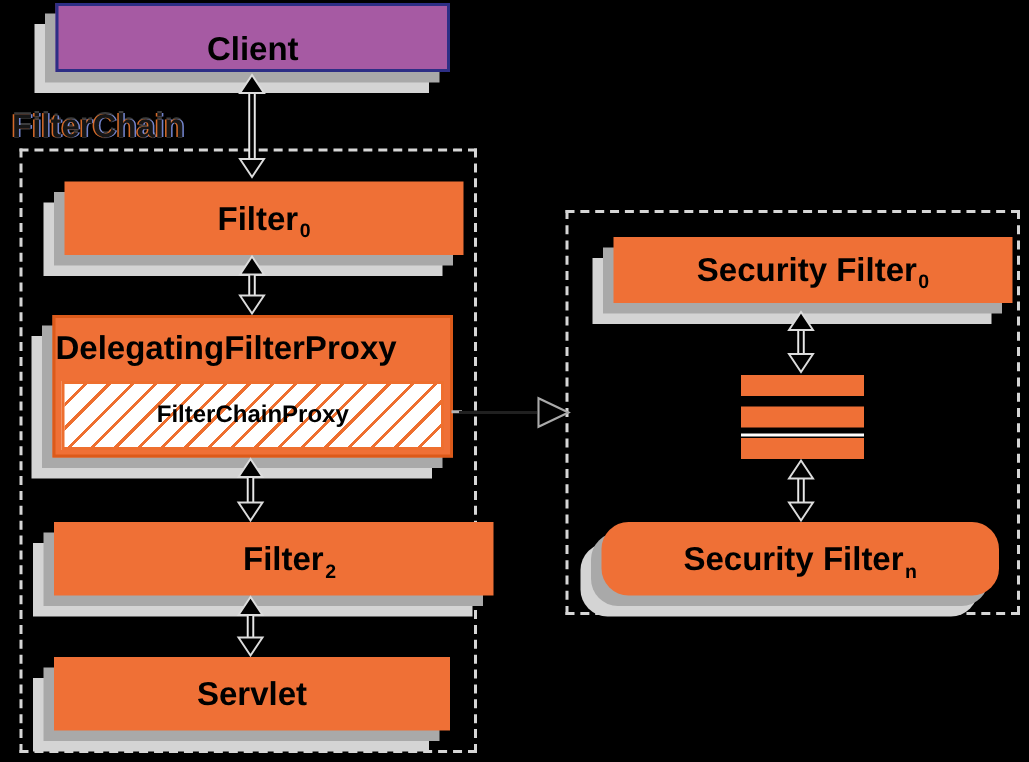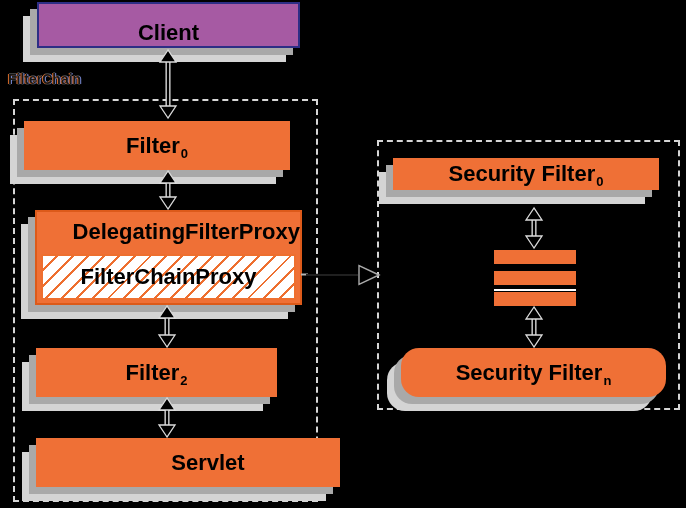--- a/index.html
+++ b/index.html
@@ -8,43 +8,43 @@
     background:var(--bg,#000000);
     font-family:"Liberation Sans",sans-serif;
   }
   .box{
     position:absolute;display:flex;align-items:center;justify-content:center;
     font-weight:bold;font-size:22px;color:#000;white-space:nowrap;
   }
   .shadow{box-shadow:-7px 7px 0 var(--shadow1,#a9a9a9),-14px 14px 0 var(--shadow2,#d4d4d4);}
   .orange{background:var(--orange,#EF7036);}
   .client{left:37px;top:2px;width:259px;height:42px;background:var(--purple,#A65AA3);border:2px solid var(--purple-border,#2D2E85);align-items:flex-end;}
-  .filter0{left:24px;top:121px;width:266px;height:49px;text-align:right;}
-  .filter2{left:36px;top:348px;width:241px;height:49px;}
-  .servlet{left:36px;top:438px;width:264px;height:49px;padding-left:40px;}
-  .secf0{left:393px;top:158px;width:266px;height:32px;}
+  .filter0{left:43px;top:121px;width:266px;height:49px;text-align:right;}
+  .filter2{left:36px;top:348px;width:272px;height:49px;padding-left:21px;}
+  .servlet{left:36px;top:438px;width:264px;height:49px;}
+  .secf0{left:409px;top:158px;width:266px;height:44px;}
   .secfn{left:401px;top:348px;width:265px;height:49px;border-radius:18px;}
   .chain-label{
-    position:absolute;font-weight:bold;font-size:14px;color:#161616;white-space:nowrap;
+    position:absolute;font-weight:bold;font-size:22px;color:#161616;white-space:nowrap;
     text-shadow:-1px 0 0 rgba(235,118,46,0.9),1px 0 0 rgba(142,164,255,0.8),0 -1px 0 rgba(215,215,215,0.28),0 1px 0 rgba(120,120,120,0.35);
   }
   .fc-label{left:8px;top:71px;}
   .sfc-label{left:373px;top:108px;}
   .dashed{position:absolute;border:2px dashed var(--dash,#d6d6d6);}
   .fc-bound{left:13px;top:99px;width:301px;height:399px;}
   .sfc-bound{left:377px;top:140px;width:299px;height:266px;}
   .box-dfp{
     position:absolute;left:35px;top:210px;width:263px;height:91px;
     background:var(--orange,#EF7036);border:2px solid var(--orange-border,#DC5A1A);
   }
-  .dfp-title{position:absolute;top:7px;left:0;right:0;text-align:right;font-weight:bold;font-size:22px;color:#000;}
+  .dfp-title{position:absolute;top:7px;left:0;right:0;text-align:left;font-weight:bold;font-size:22px;color:#000;}
   .fcp{
     position:absolute;left:4px;right:4px;bottom:3px;height:42px;
     display:flex;align-items:center;justify-content:center;
-    font-weight:bold;font-size:22px;color:#000;
+    font-weight:bold;font-size:16px;color:#000;
     border:2px solid var(--hatch,#EE6F2F);
     background-color:#fff;
     background-image:repeating-linear-gradient(135deg,rgba(0,0,0,0) 0px,rgba(0,0,0,0) 9px,var(--hatch,#EE6F2F) 9px,var(--hatch,#EE6F2F) 11px);
   }
   .bar{position:absolute;left:494px;width:82px;height:14px;background:var(--orange,#EF7036);}
   .bar1{top:250px}.bar2{top:271px}.bar3{top:292px}
   .bar-sep{position:absolute;left:494px;top:289px;width:82px;height:2px;background:#fff;}
   sub{font-size:13px;line-height:0;margin-left:1px;}
   .arrows{position:absolute;left:0;top:0;pointer-events:none;}
 </style>

